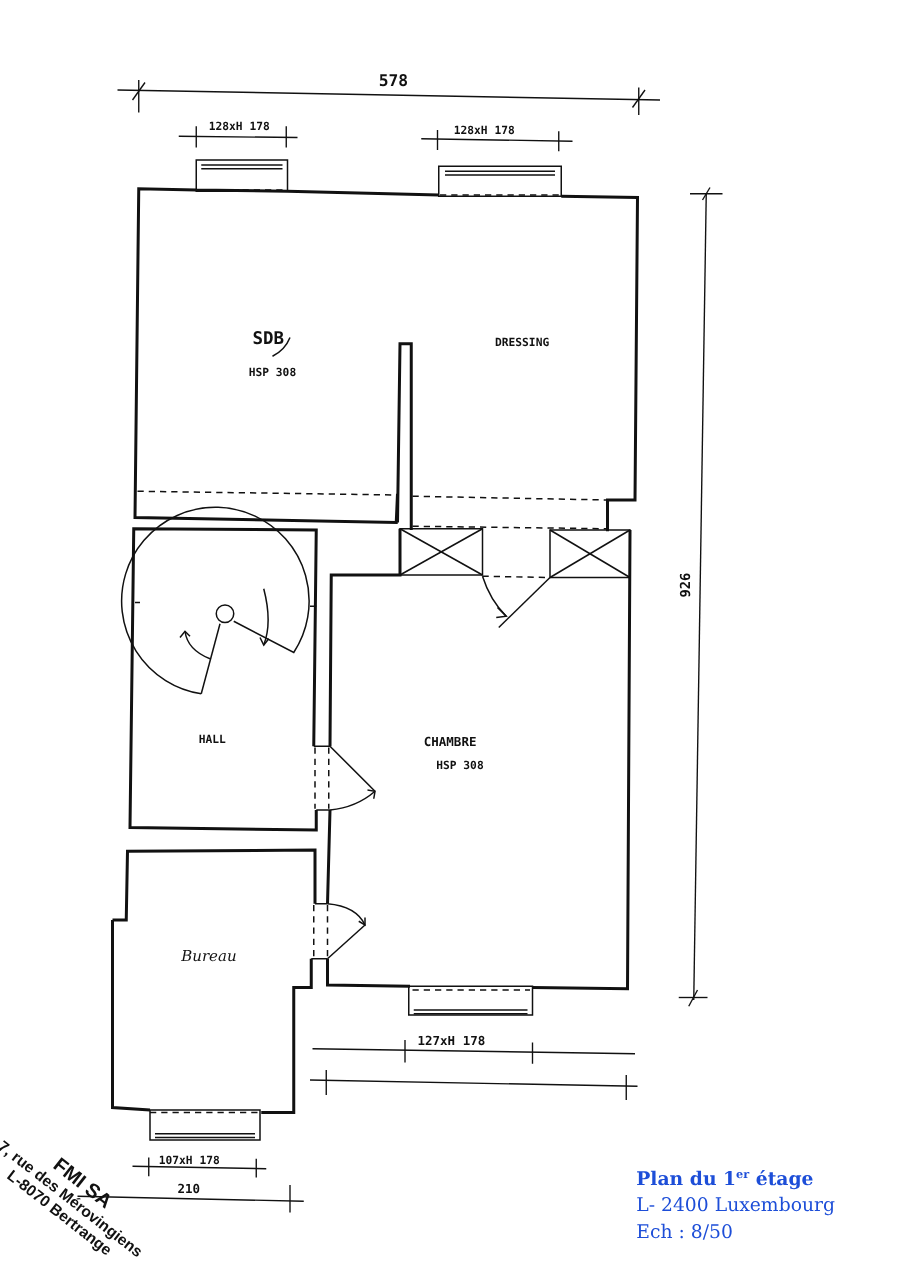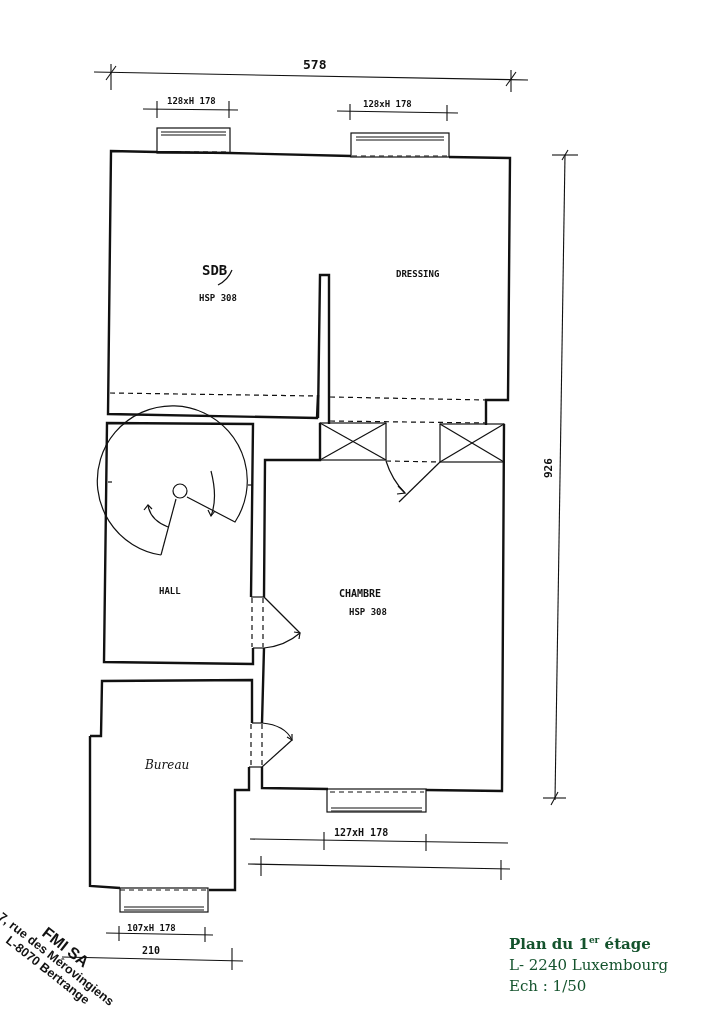--- a/index.html
+++ b/index.html
@@ -3,21 +3,21 @@
 <meta charset="utf-8">
 <style>
   html, body { margin: 0; padding: 0; background: #ffffff; }
   body { width: 724px; height: 1024px; position: relative; overflow: hidden; font-family: "DejaVu Sans", sans-serif; }
   svg#plan { position: absolute; left: 0; top: 0; width: 724px; height: 1024px; }
   .wall { fill: none; stroke: #111; stroke-width: 2.4; stroke-linejoin: miter; }
   .thin { fill: none; stroke: #111; stroke-width: 1.2; }
   .dash { fill: none; stroke: #111; stroke-width: 1.2; stroke-dasharray: 5 4; }
   .dim { fill: none; stroke: #111; stroke-width: 1.1; }
   .hand { font-family: "DejaVu Sans Mono", monospace; font-weight: bold; fill: #111; }
-  .title-block { position: absolute; left: 509px; top: 930px; font-family: "DejaVu Serif", serif; color: #14532d; font-size: 15px; line-height: 21px; }
+  .title-block { position: absolute; left: 509px; top: 930px; font-family: "DejaVu Serif", serif; color: #1d4ed8; font-size: 15px; line-height: 21px; }
   .title-block .t1 { font-weight: bold; }
   .title-block sup { font-size: 9px; }
   .stamp { position: absolute; left: 4px; top: 888px; width: 170px; transform: rotate(38deg); transform-origin: 0 0; font-family: "Liberation Sans", sans-serif; font-weight: bold; color: #111; text-align: center; }
   .stamp .s1 { font-size: 16px; line-height: 17px; }
   .stamp .s2, .stamp .s3 { font-size: 12.5px; line-height: 14px; }
 </style>
 </head>
 <body>
 
 <svg id="plan" viewBox="0 0 724 1024" xmlns="http://www.w3.org/2000/svg">
@@ -172,15 +172,15 @@
 </svg>
 
 <div class="stamp">
   <div class="s1">FMI SA</div>
   <div class="s2">7, rue des Mérovingiens</div>
   <div class="s3">L-8070 Bertrange</div>
 </div>
 
 <div class="title-block">
   <div class="t1"><span>Plan du 1</span><sup>er</sup><span> étage</span></div>
-  <div>L- 2240 Luxembourg</div>
-  <div>Ech : 1/50</div>
+  <div>L- 2400 Luxembourg</div>
+  <div>Ech : 8/50</div>
 </div>
 
 </body></html>

